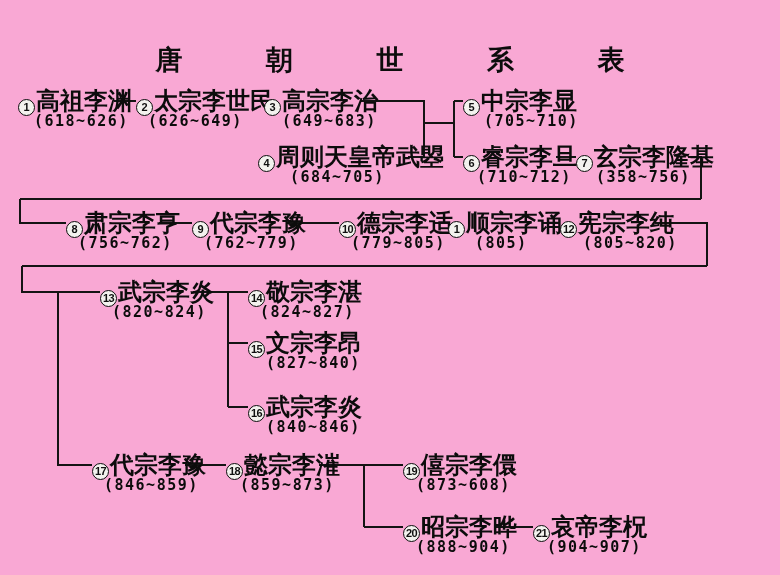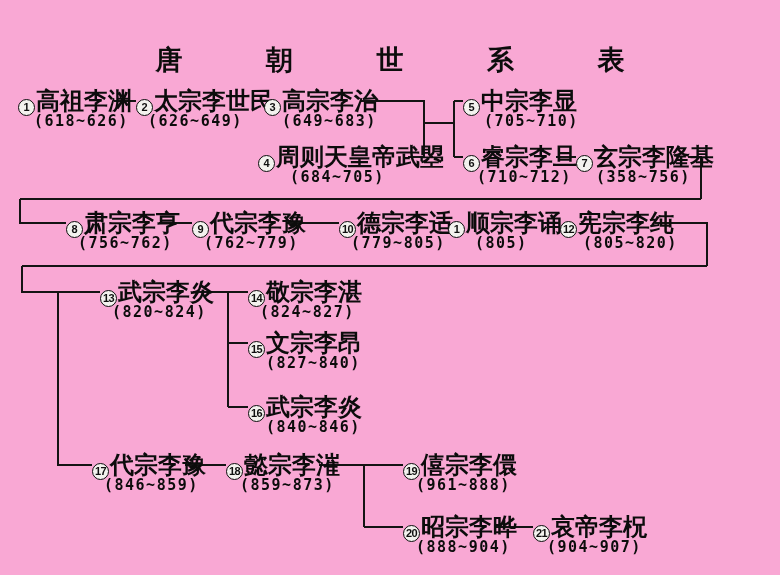--- a/index.html
+++ b/index.html
@@ -140,20 +140,20 @@
       <div class="pdates" style="left: 260px; top: 302px;">(824~827)</div>
       <div class="person" style="left: 248px; top: 332px;"><span class="circ two">15</span><span class="pname">文宗李昂</span></div>
       <div class="pdates" style="left: 266px; top: 353px;">(827~840)</div>
       <div class="person" style="left: 248px; top: 396px;"><span class="circ two">16</span><span class="pname">武宗李炎</span></div>
       <div class="pdates" style="left: 266px; top: 417px;">(840~846)</div>
       <div class="person" style="left: 92px; top: 454px;"><span class="circ two">17</span><span class="pname">代宗李豫</span></div>
       <div class="pdates" style="left: 104px; top: 475px;">(846~859)</div>
       <div class="person" style="left: 226px; top: 454px;"><span class="circ two">18</span><span class="pname">懿宗李漼</span></div>
       <div class="pdates" style="left: 240px; top: 475px;">(859~873)</div>
       <div class="person" style="left: 403px; top: 454px;"><span class="circ two">19</span><span class="pname">僖宗李儇</span></div>
-      <div class="pdates" style="left: 416px; top: 475px;">(961~888)</div>
+      <div class="pdates" style="left: 416px; top: 475px;">(873~608)</div>
       <div class="person" style="left: 403px; top: 516px;"><span class="circ two">20</span><span class="pname">昭宗李晔</span></div>
       <div class="pdates" style="left: 416px; top: 537px;">(888~904)</div>
       <div class="person" style="left: 533px; top: 516px;"><span class="circ two">21</span><span class="pname">哀帝李柷</span></div>
       <div class="pdates" style="left: 547px; top: 537px;">(904~907)</div>
     </div>
 
 </div>
 
 </body></html>

